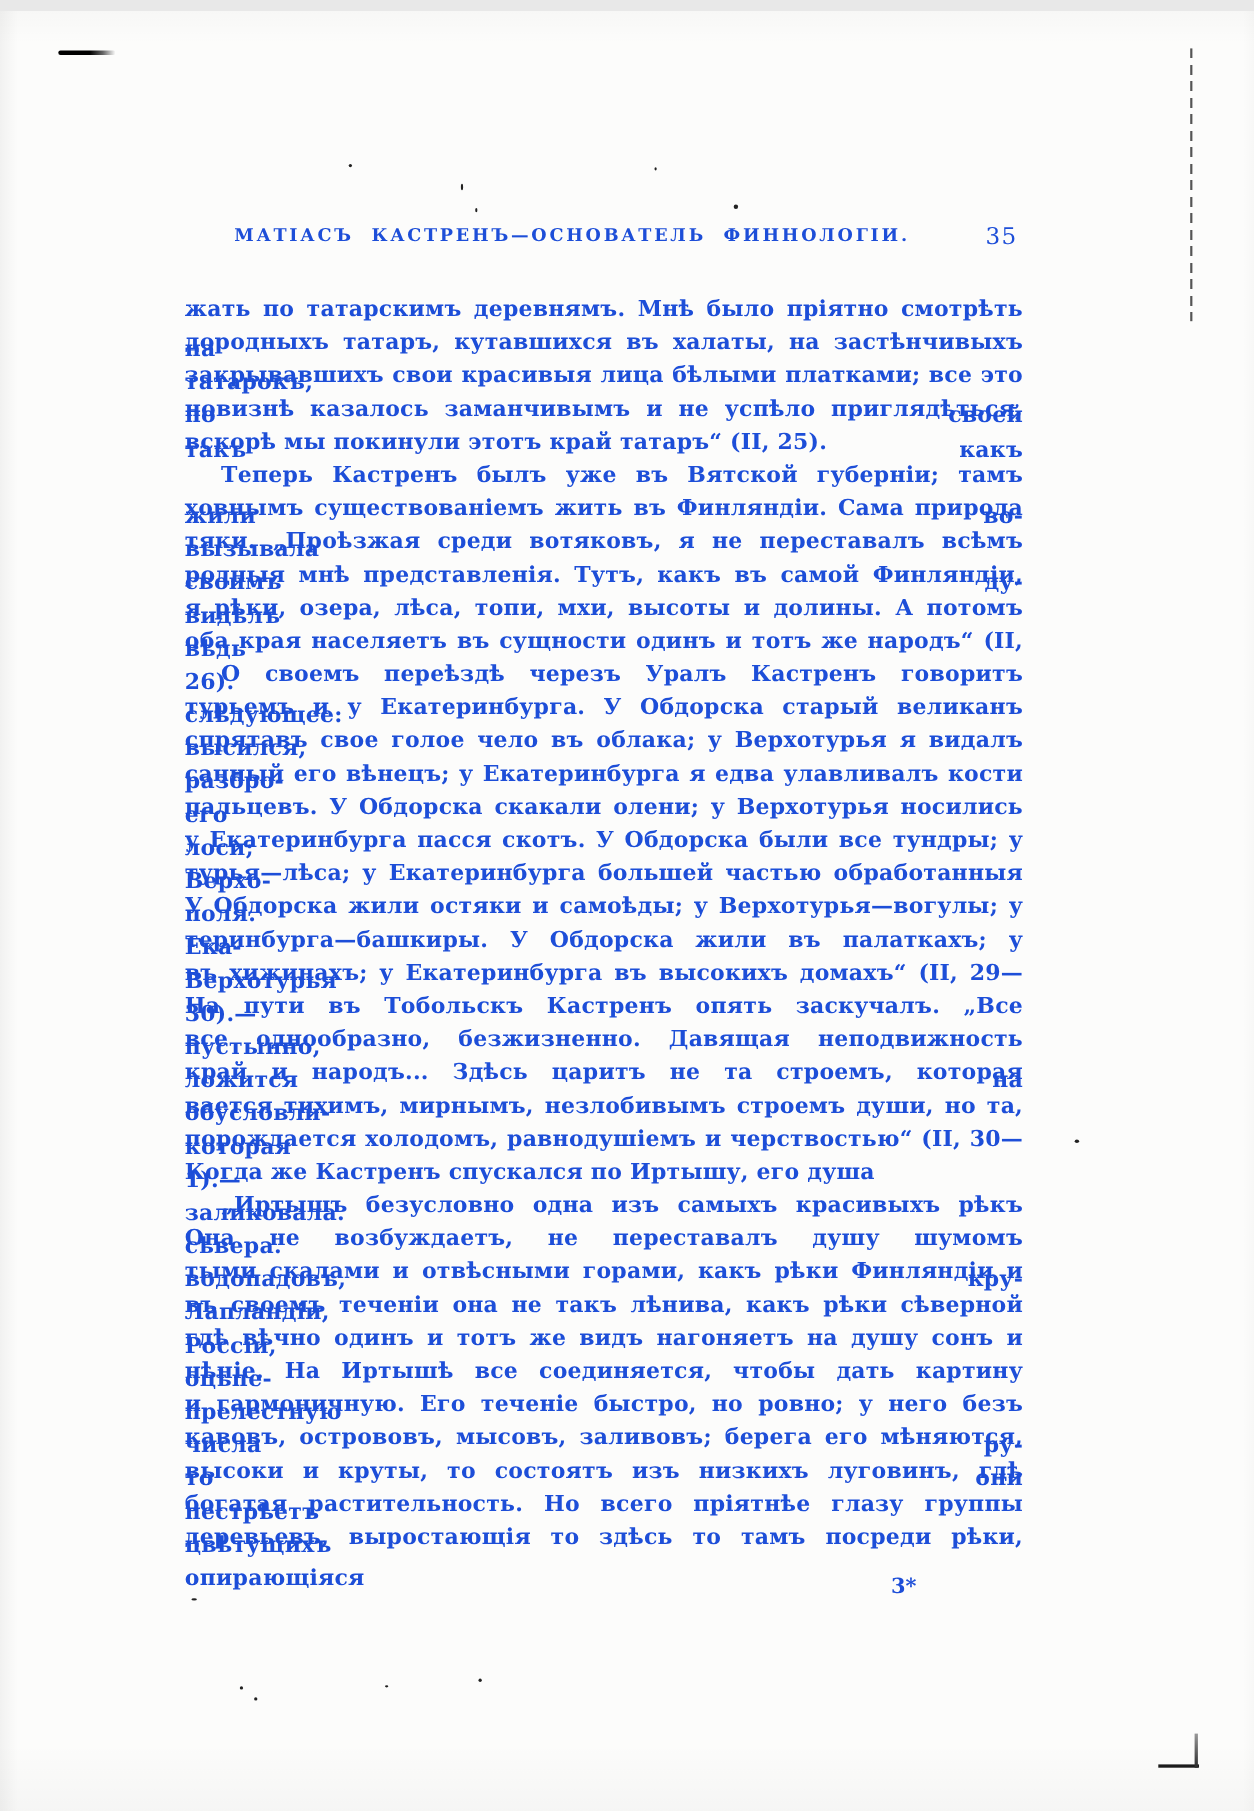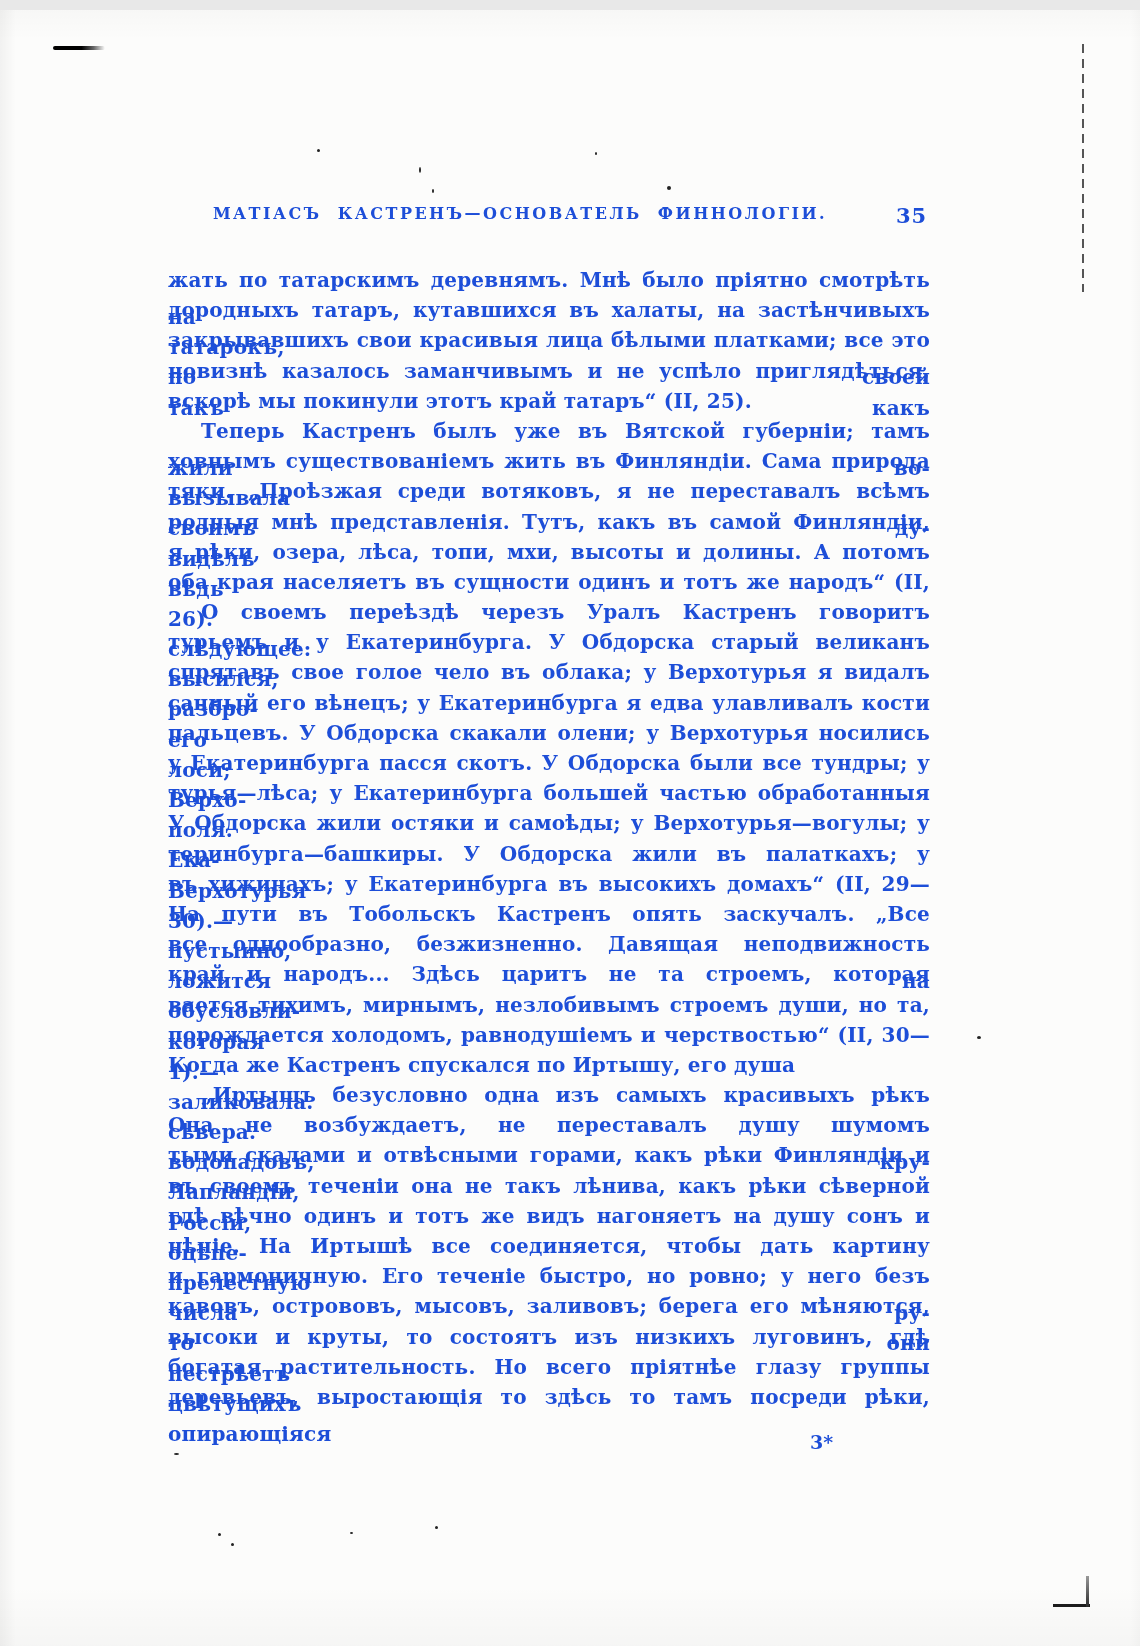--- a/index.html
+++ b/index.html
@@ -25,21 +25,21 @@
   }
   .running-header {
     position:absolute; top:194px; left:140px; width:760px;
     text-align:center;
     font-size:16px; font-weight:700;
     letter-spacing:2.5px; word-spacing:8px;
     white-space:nowrap;
   }
   .page-number {
     position:absolute; top:193px; left:896px;
-    font-size:21px; font-weight:700; letter-spacing:1px;
+    font-size:21px; font-weight:400; letter-spacing:1px;
   }
   .page-body {
     position:absolute; top:252px; left:168px; width:762px;
     font-size:20px; font-weight:700;
     letter-spacing:0.2px;
   }
   .line {
     height:30.2px; line-height:37px;
     text-align:justify; text-align-last:justify;
   }

